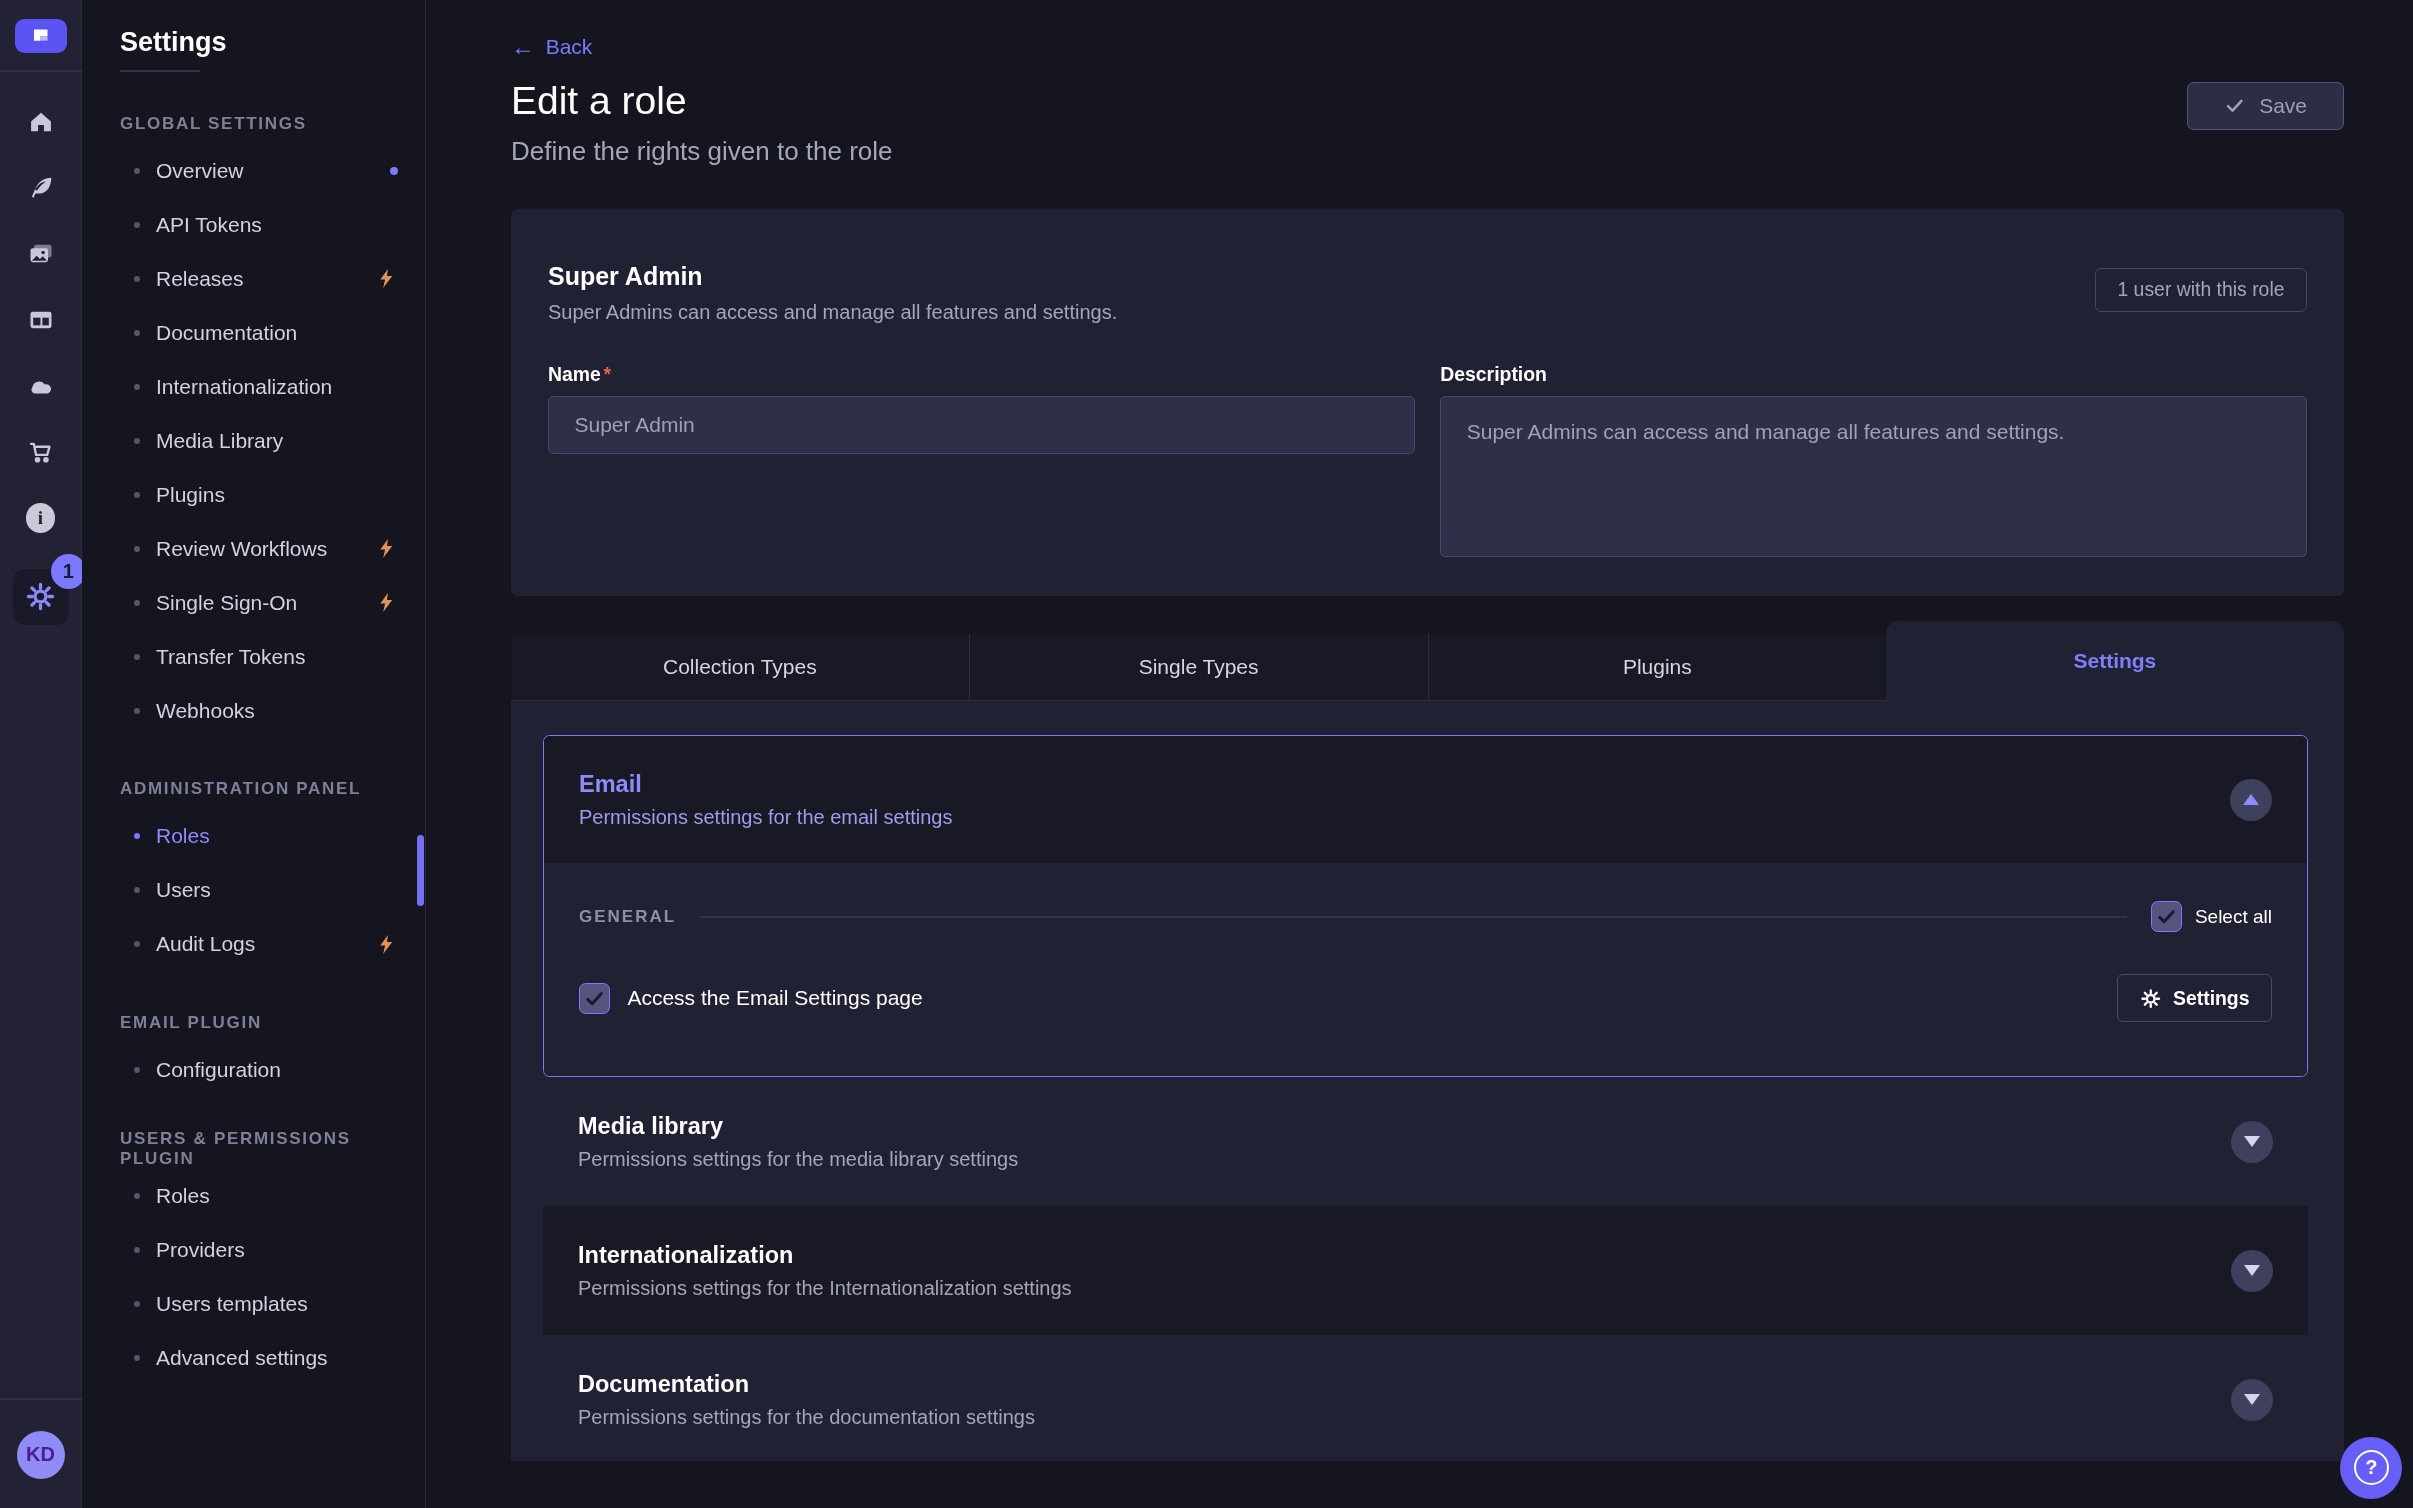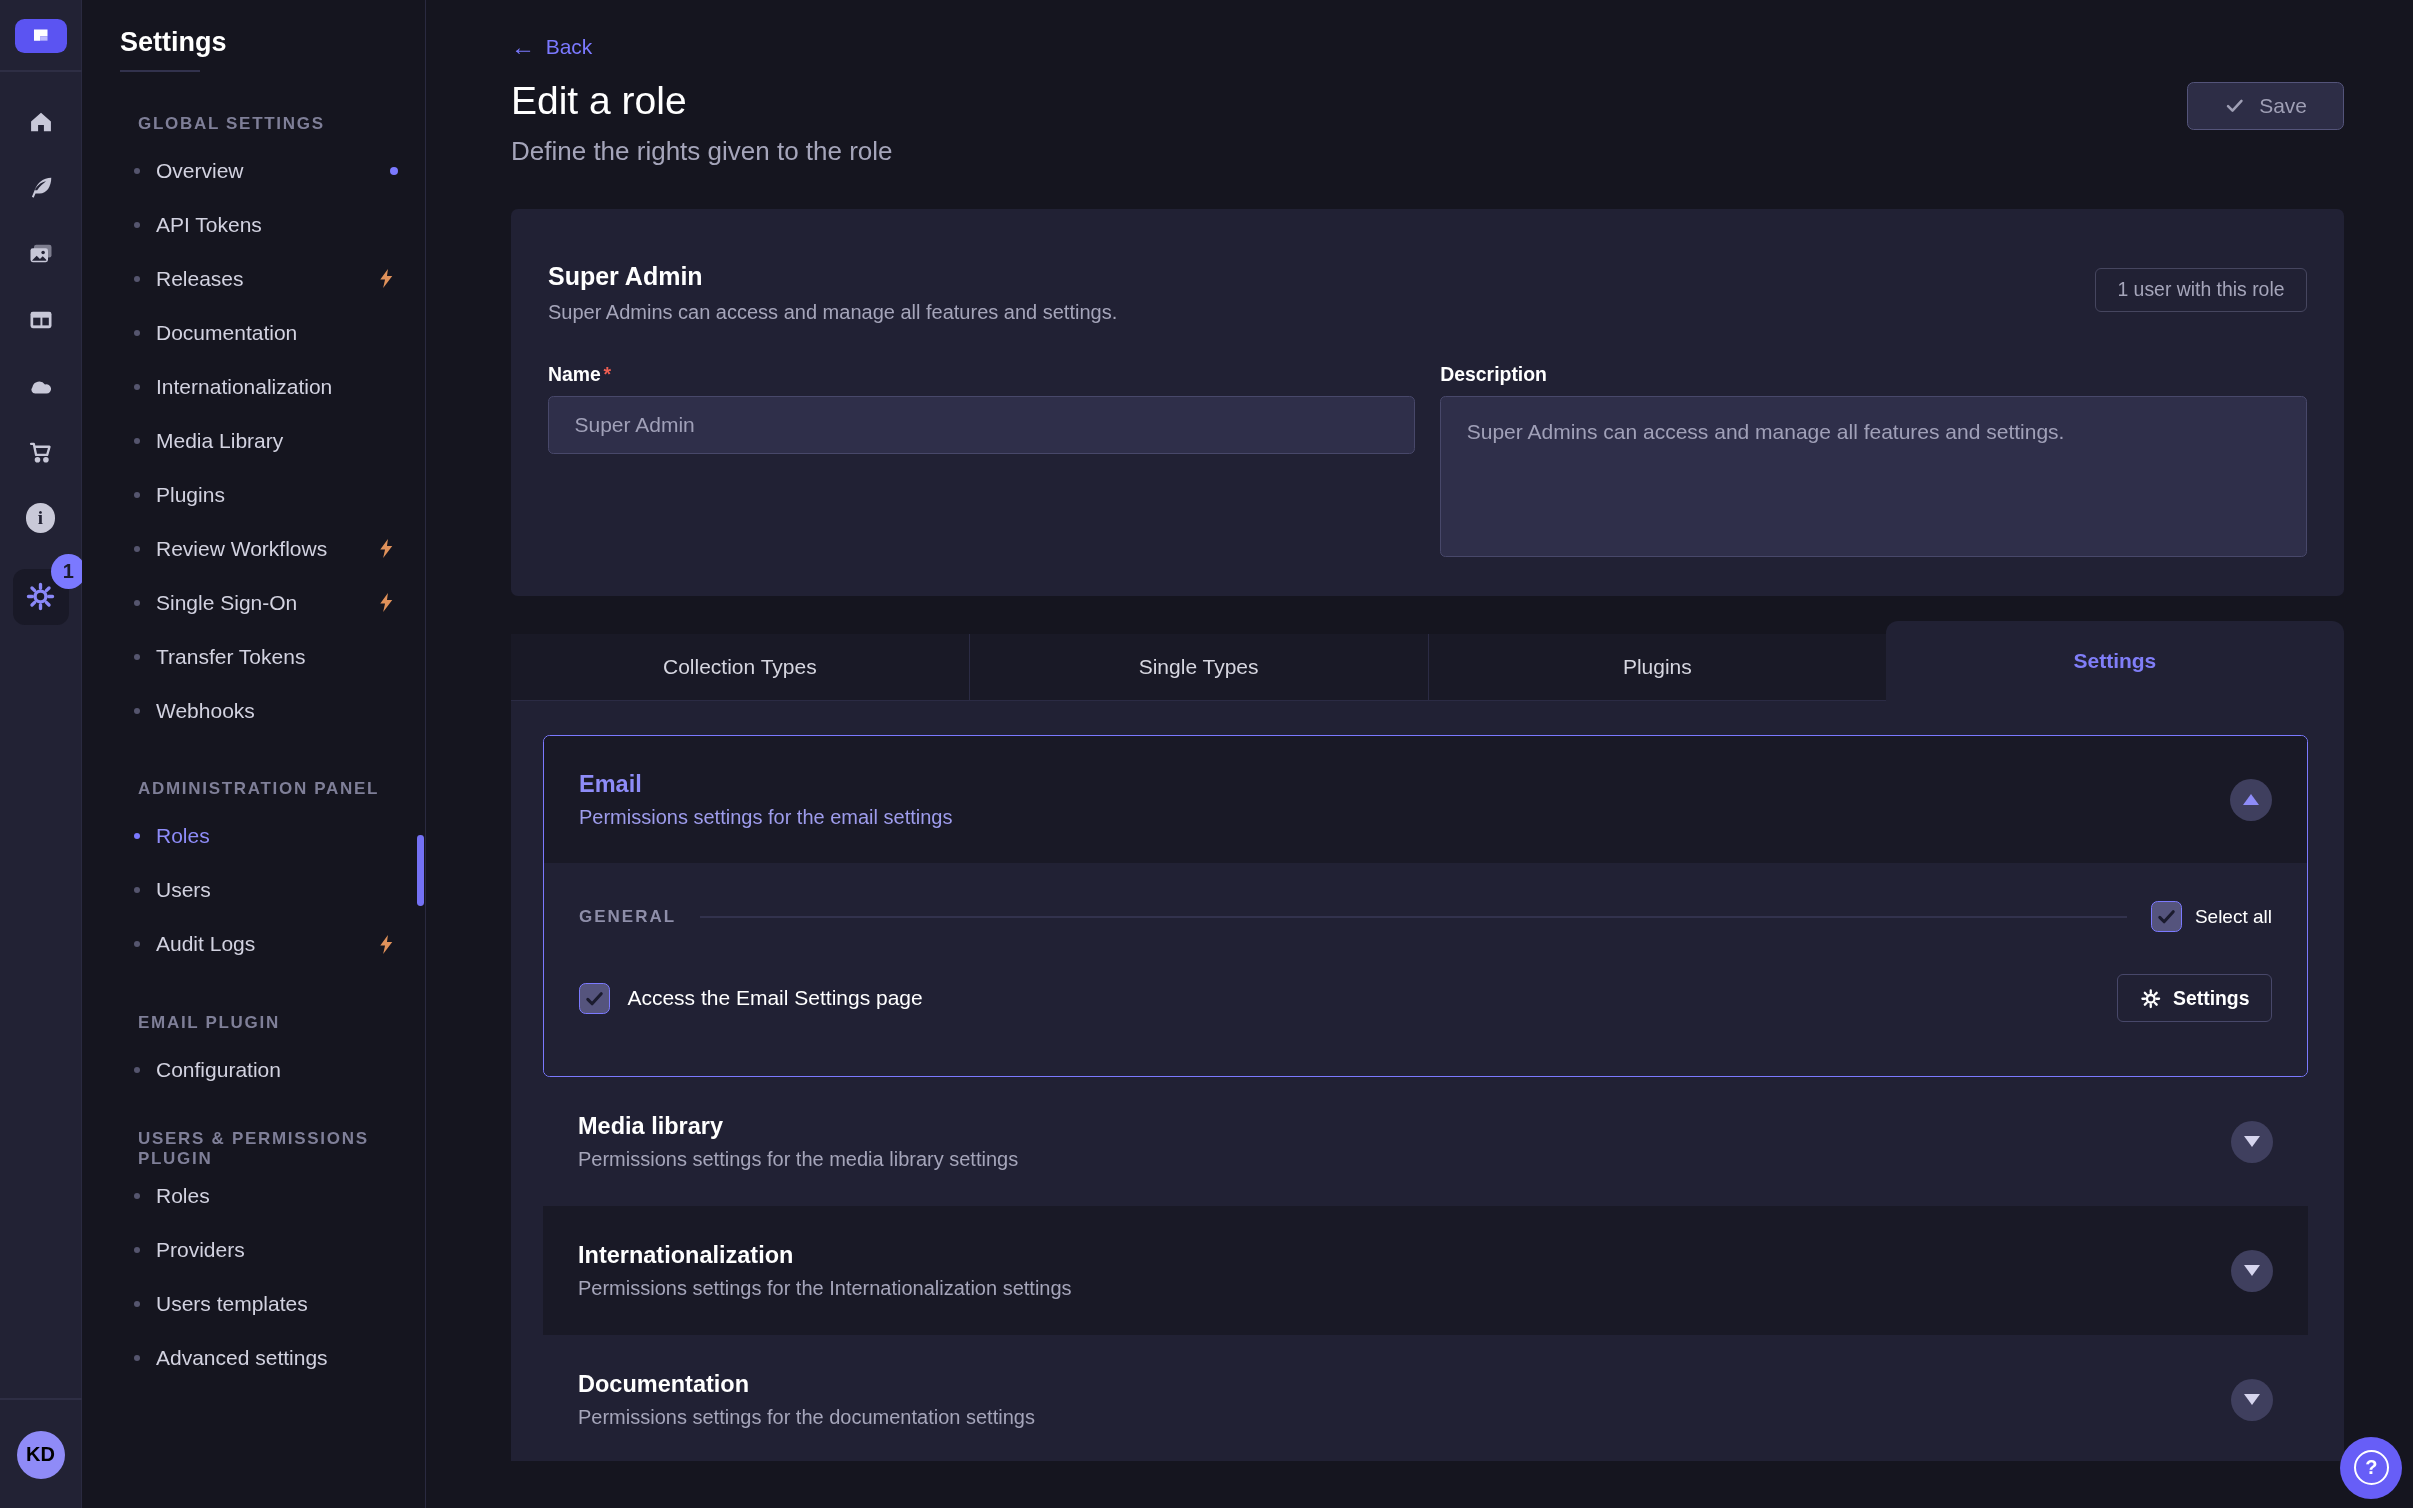--- a/index.html
+++ b/index.html
@@ -48,39 +48,39 @@
     position:absolute; top:-14.7px; right:-17.4px;
     width:35px; height:35px; border-radius:50%;
     background:#7b79ff; color:#1b1b2e;
     font-size:20px; font-weight:bold;
     display:flex; align-items:center; justify-content:center;
   }
   .rail-bottom { margin-top:auto; width:100%; display:flex; flex-direction:column; align-items:center; }
   .rail-bottom .rail-divider { margin-bottom:0; }
   .avatar {
     width:48px; height:48px; border-radius:50%;
-    background:#8f8bf7; color:#000000;
+    background:#8f8bf7; color:#4c1d95;
     font-size:20px; font-weight:bold;
     display:flex; align-items:center; justify-content:center;
     margin:31px 0 29.5px 0; cursor:pointer;
   }
   
   .subnav {
     width:344px; height:100%;
     background:#15151F;
     border-right:1.3px solid #2a2a40;
     flex:0 0 auto;
     position:relative;
     padding-top:27px;
   }
   .subnav-title { font-size:27px; font-weight:bold; color:#ffffff; padding-left:38px; }
   .subnav-divider { width:80px; height:2px; background:#32324d; margin:12px 0 0 38px; }
   .nav-section-title {
     font-size:17px; font-weight:bold; color:#7f7f98;
-    letter-spacing:1.7px; padding-left:56px;
+    letter-spacing:1.7px; padding-left:38px;
     margin-top:38px; margin-bottom:6.7px; height:27px;
     display:flex; align-items:center;
   }
   .nav-item {
     height:54px; display:flex; align-items:center;
     padding-left:52px; padding-right:27px;
     cursor:pointer; position:relative; color:#d2d2e0;
   }
   .nav-item .bullet {
     width:6px; height:6px; border-radius:50%;

